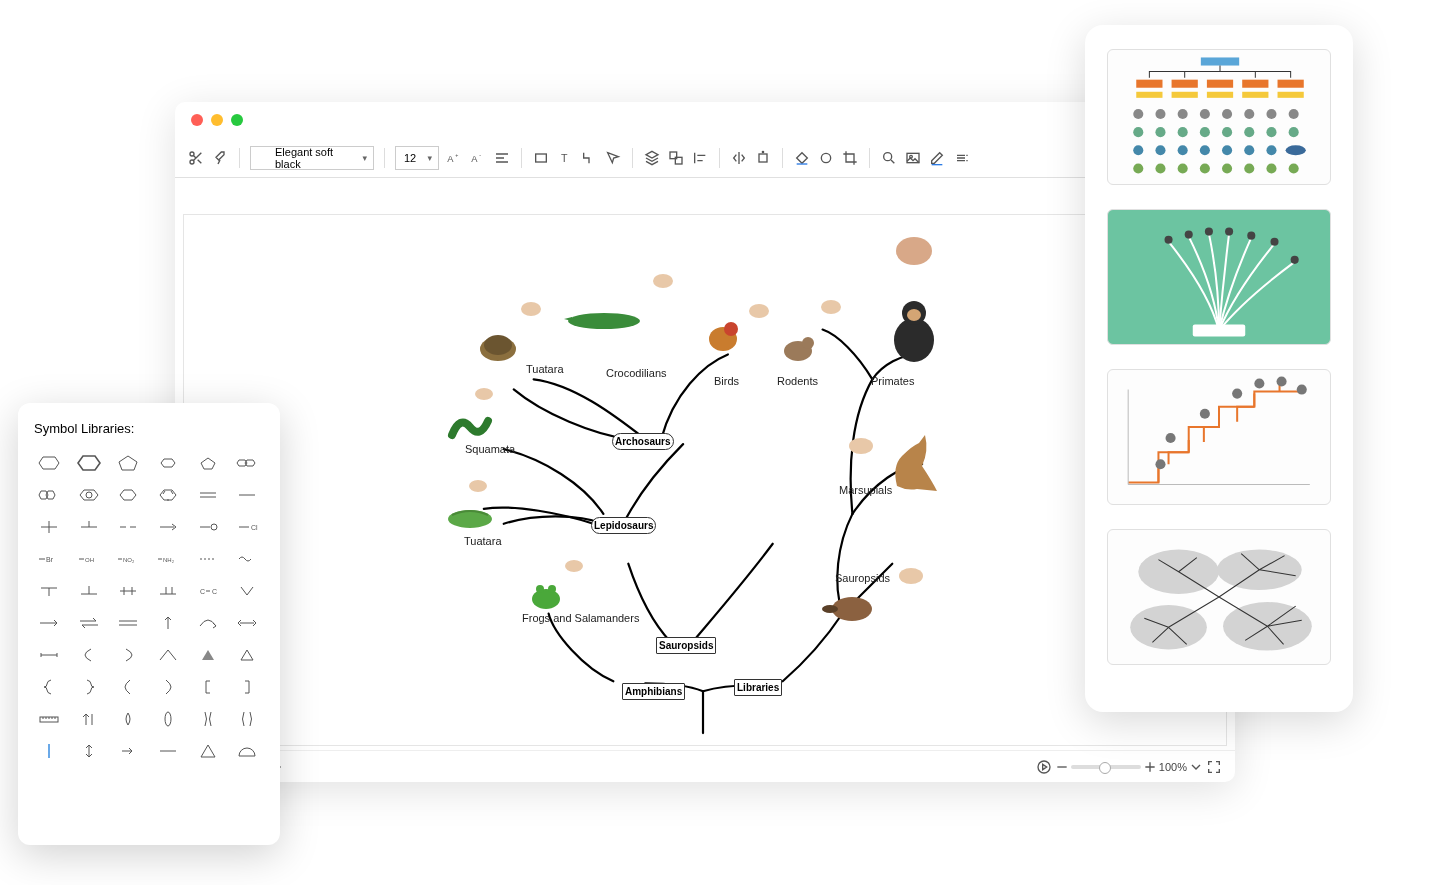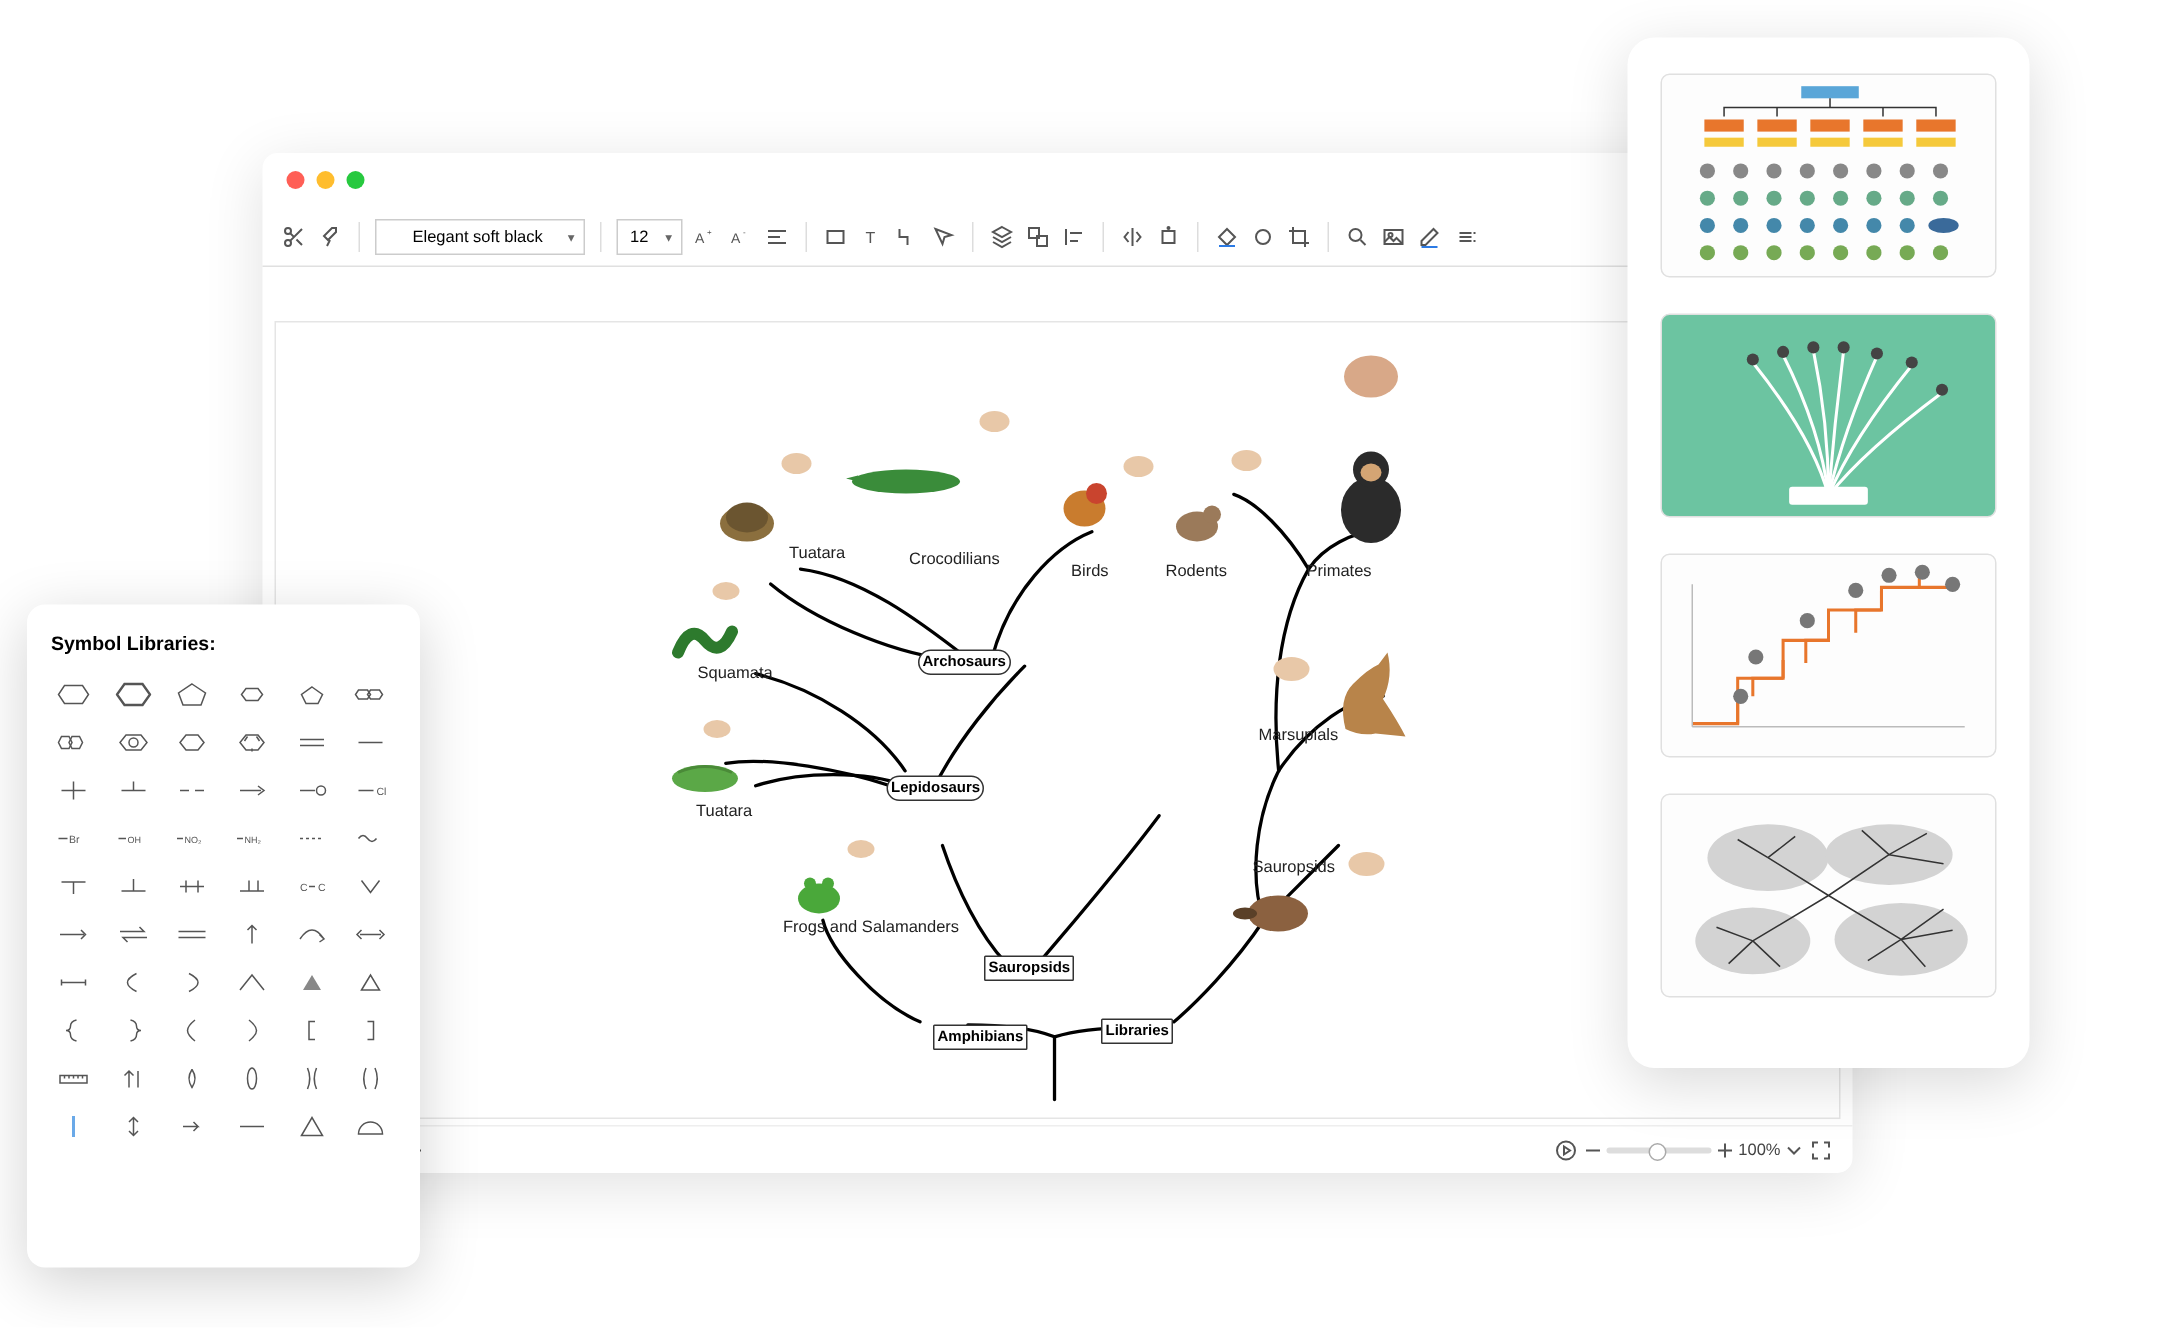--- a/index.html
+++ b/index.html
@@ -70,21 +70,21 @@
   align-items: center;
   cursor: pointer;
 }
 .tb-select::after {
   content: "▾";
   position: absolute;
   right: 6px;
   font-size: 9px;
   color: #666;
 }
-.font-select { width: 140px; padding-left: 24px; }
+.font-select { width: 124px; padding-left: 24px; }
 .size-select { width: 44px; }
 .canvas-area {
   position: absolute;
   left: 8px; right: 8px;
   top: 112px; bottom: 36px;
   background: #fff;
   border: 1px solid #e5e5e5;
   overflow: hidden;
 }
 .canvas-content { position: relative; width: 100%; height: 100%; }
@@ -149,21 +149,21 @@
   position: absolute;
   left: 18px;
   top: 403px;
   width: 262px;
   height: 442px;
   background: #fff;
   border-radius: 12px;
   box-shadow: 0 10px 40px rgba(0,0,0,0.18);
   padding: 18px 16px;
 }
-.symbol-title { font-size: 13px; font-weight: 700; margin-bottom: 16px; }
+.symbol-title { font-size: 13px; font-weight: 400; margin-bottom: 16px; }
 .symbol-grid {
   display: grid;
   grid-template-columns: repeat(6, 1fr);
   gap: 10px 8px;
 }
 .symbol-cell {
   width: 30px; height: 22px;
   display: flex; align-items: center; justify-content: center;
   color: #555;
   cursor: pointer;

